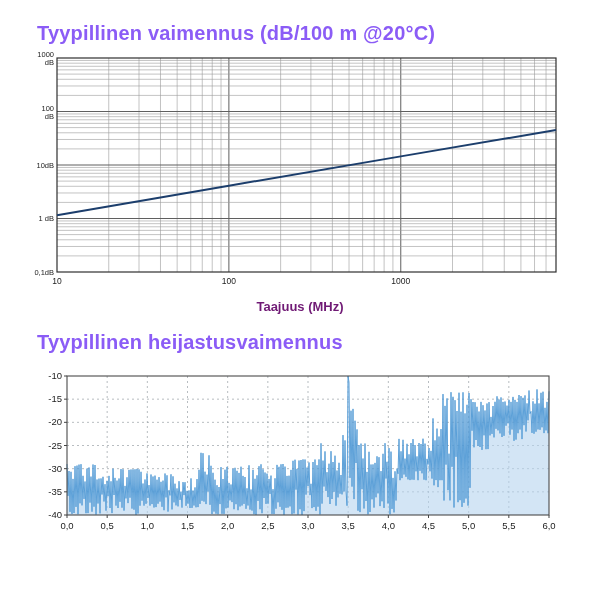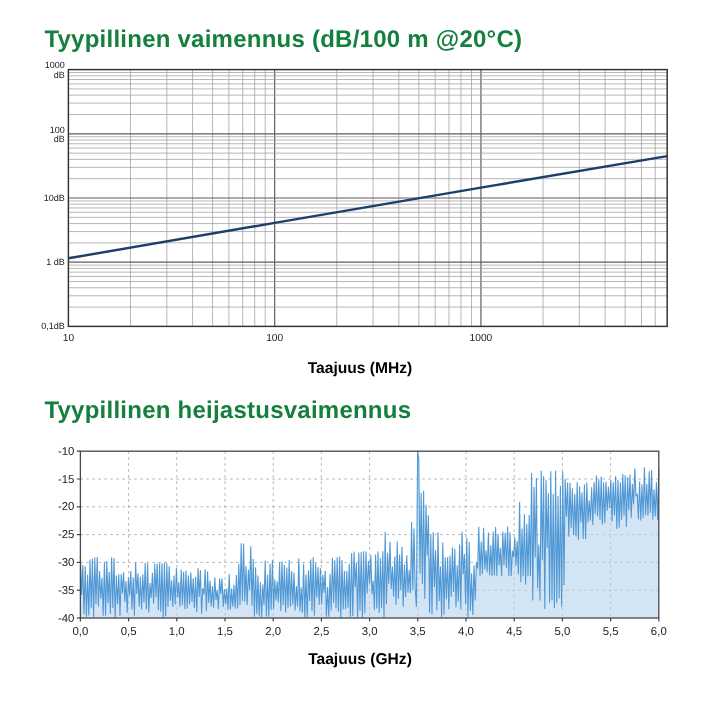--- a/index.html
+++ b/index.html
@@ -1,26 +1,26 @@
 <!DOCTYPE html>
 <html><head>
 <meta charset="utf-8">
 <style>
   html,body{margin:0;padding:0;background:#fff;}
   .page{position:relative;width:600px;height:600px;background:#ffffff;overflow:hidden;
         font-family:"Liberation Sans",sans-serif;}
   .chart-title{position:absolute;left:37px;margin:0;font-size:20px;font-weight:bold;
-        color:#15803d;letter-spacing:0.2px;font-family:"Liberation Sans",sans-serif;}
+        color:#8b5cf6;letter-spacing:0.2px;font-family:"Liberation Sans",sans-serif;}
   .t1{top:22px;}
   .t2{top:331px;}
   .chart-wrap{position:absolute;left:0;width:600px;}
   .c1{top:50px;height:238px;}
   .c2{top:368px;height:172px;}
   .axis-title{position:absolute;left:10px;width:580px;text-align:center;
-        font-size:13px;font-weight:bold;color:#000000;}
+        font-size:13px;font-weight:bold;color:#701a75;}
   .x1{top:299px;}
   .x2{top:541px;}
   svg{display:block;}
   svg text{font-family:"Liberation Sans",sans-serif;fill:#222;}
 </style>
 </head>
 <body>
 
 <div class="page">
   <h2 class="chart-title t1">Tyypillinen vaimennus (dB/100 m @20°C)</h2>
@@ -164,14 +164,13 @@
         <line x1="64" y1="77.5" x2="67" y2="77.5" stroke="#444" stroke-width="1"></line>
         <text x="62" y="80.5" font-size="9.5" text-anchor="end" fill="#222">-25</text>
         <line x1="64" y1="100.66666666666667" x2="67" y2="100.66666666666667" stroke="#444" stroke-width="1"></line>
         <text x="62" y="103.66666666666667" font-size="9.5" text-anchor="end" fill="#222">-30</text>
         <line x1="64" y1="123.83333333333333" x2="67" y2="123.83333333333333" stroke="#444" stroke-width="1"></line>
         <text x="62" y="126.83333333333333" font-size="9.5" text-anchor="end" fill="#222">-35</text>
         <line x1="64" y1="147" x2="67" y2="147" stroke="#444" stroke-width="1"></line>
         <text x="62" y="150" font-size="9.5" text-anchor="end" fill="#222">-40</text>
       </svg>
   </div>
-  <div class="axis-title x2">Taajuus (GHz)</div>
 </div>
 
 </body></html>

